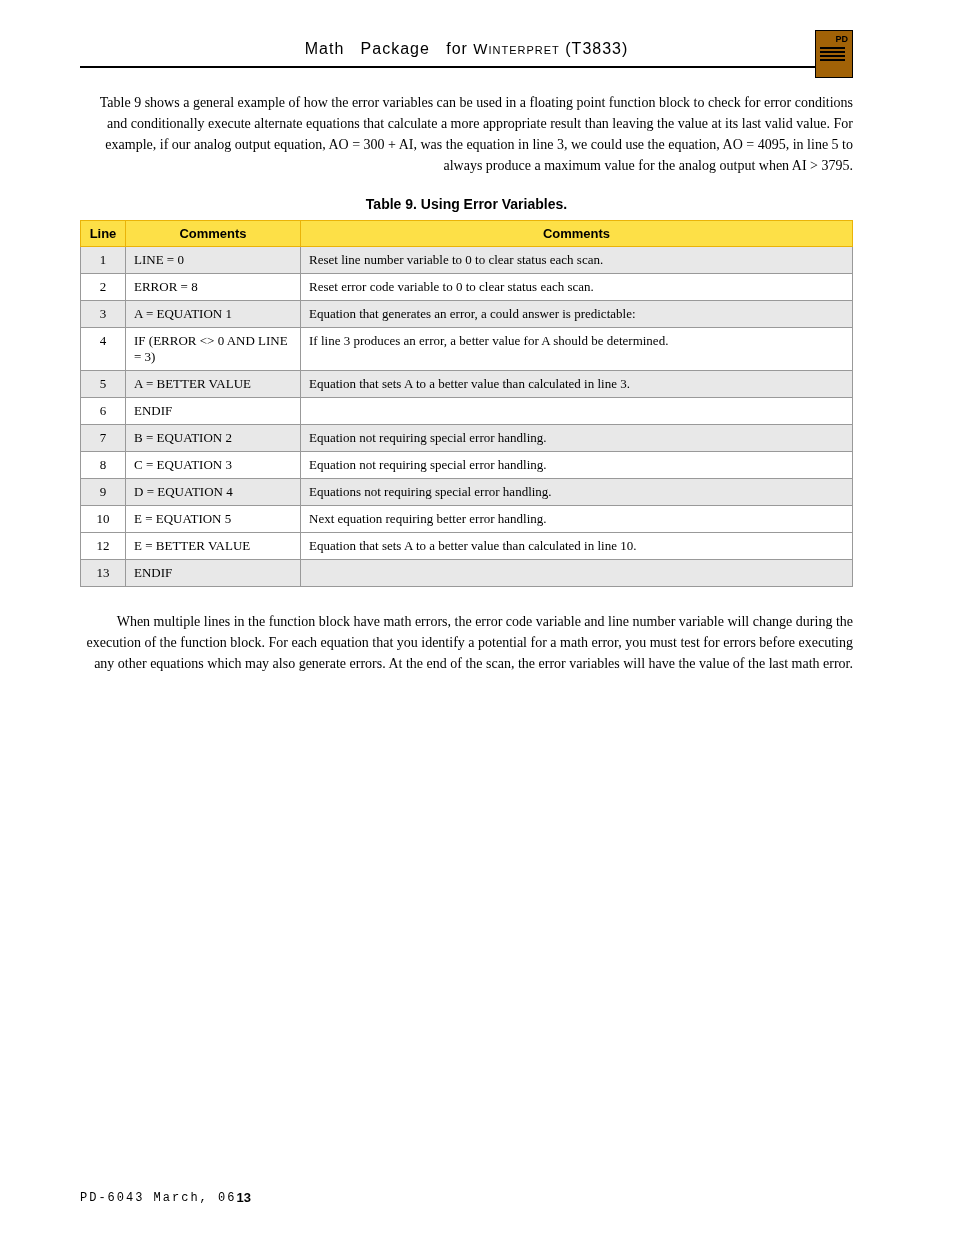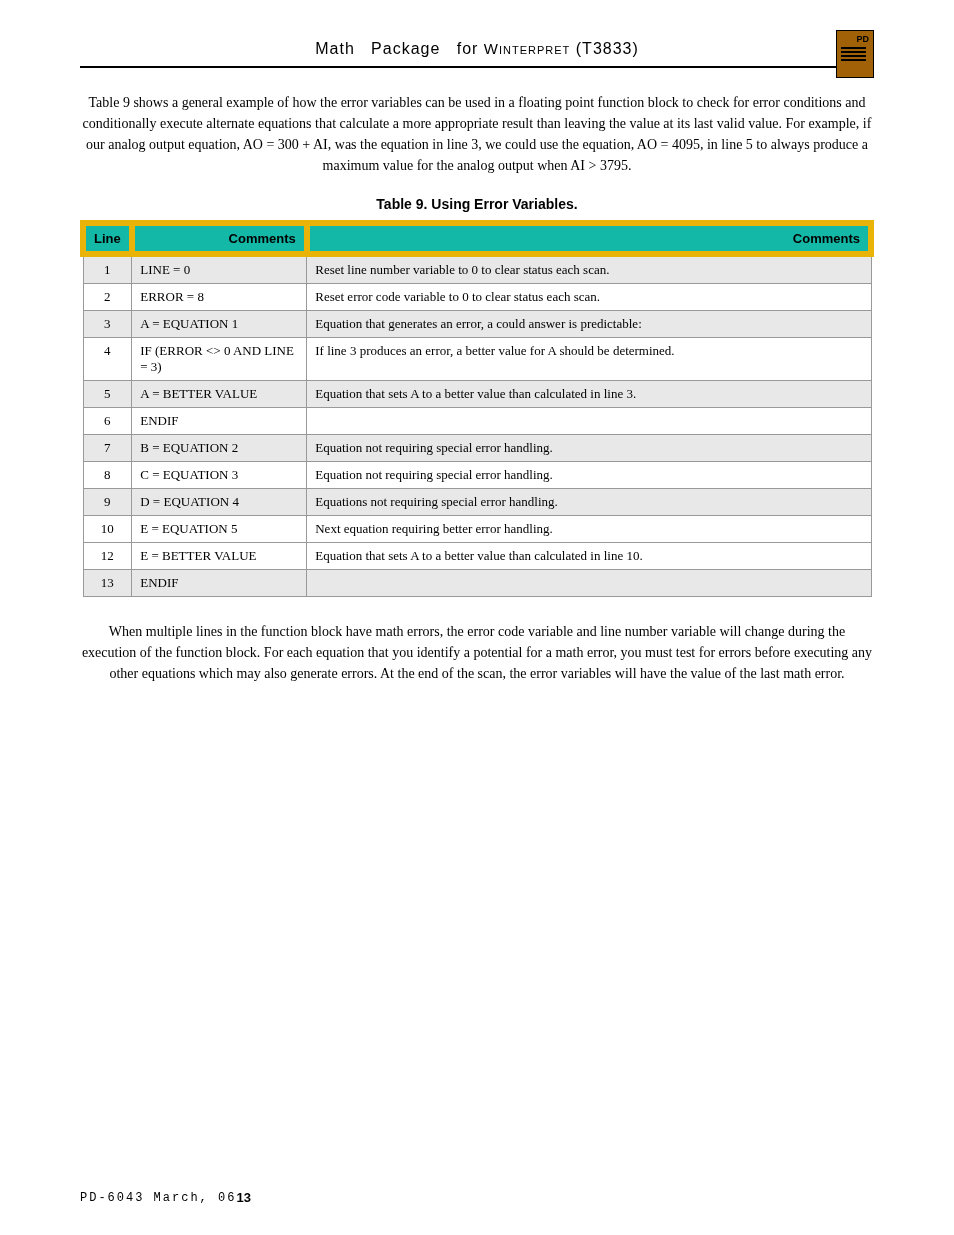--- a/index.html
+++ b/index.html
@@ -10,21 +10,21 @@
       font-size: 14px;
       color: #000000;
       width: 954px;
       min-height: 1235px;
       position: relative;
     }
 
     .page {
       width: 954px;
       min-height: 1235px;
-      padding: 40px 80px 40px 80px;
+      padding: 40px 101px 40px 80px;
       position: relative;
     }
 
     
     .header {
       display: flex;
       justify-content: center;
       align-items: center;
       margin-bottom: 24px;
       position: relative;
@@ -78,21 +78,21 @@
       background: #000;
       margin-bottom: 2px;
       width: 90%;
     }
 
     
     .body-text {
       font-size: 14px;
       line-height: 1.5;
       margin-bottom: 18px;
-      text-align: center;
+      text-align: right;
     }
 
     
     .table-container {
       margin: 20px auto 24px auto;
       width: 100%;
     }
 
     .table-title {
       text-align: center;
@@ -102,27 +102,27 @@
       font-family: Arial, sans-serif;
     }
 
     table.data-table {
       width: 100%;
       border-collapse: collapse;
       font-size: 13px;
     }
 
     table.data-table th {
-      border: 6px solid #eab308;
+      border: 1px solid #eab308;
       padding: 5px 8px;
-      text-align: right;
-      font-weight: bold;
-      font-family: Arial, sans-serif;
-      font-size: 13px;
-      background: #14b8a6;
+      text-align: center;
+      font-weight: bold;
+      font-family: Arial, sans-serif;
+      font-size: 13px;
+      background: #fde047;
     }
 
     table.data-table td {
       border: 1px solid #999;
       padding: 5px 8px;
       vertical-align: top;
       font-size: 13px;
     }
 
     table.data-table tr.shaded td {

